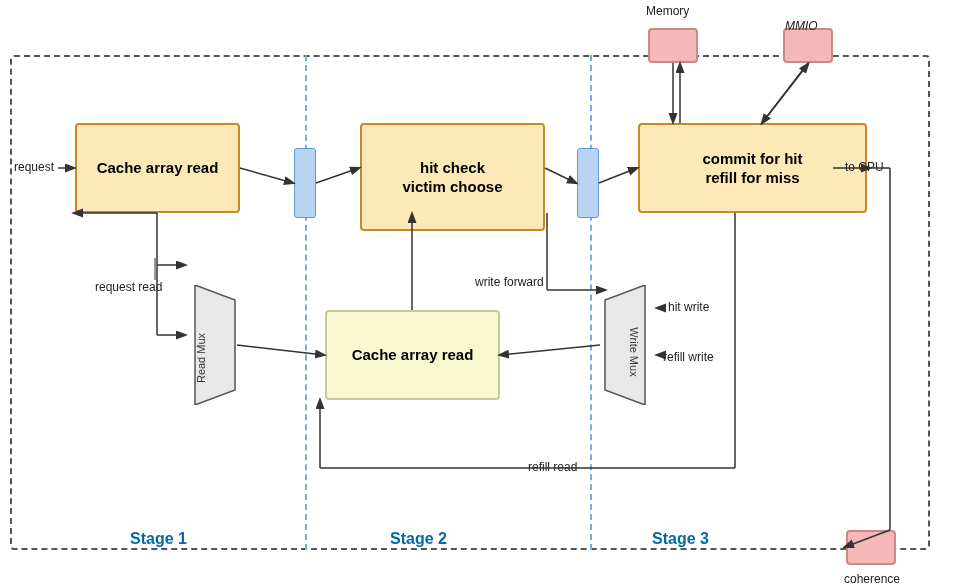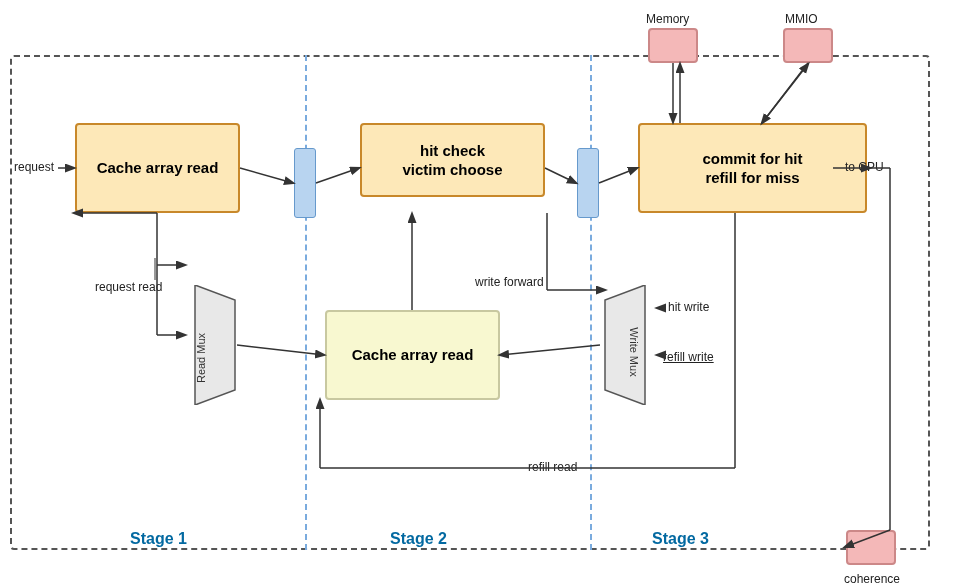--- a/index.html
+++ b/index.html
@@ -115,42 +115,42 @@
   <div class="dashed-line" style="left: 305px;"></div>
   <div class="dashed-line" style="left: 590px;"></div>
 
   <div class="stage-buf" style="left:294px; top:148px; width:22px; height:70px;"></div>
   <div class="stage-buf" style="left:577px; top:148px; width:22px; height:70px;"></div>
 
   <div class="box" style="left:75px; top:123px; width:165px; height:90px;">
     <span>Cache array read</span>
   </div>
 
-  <div class="box" style="left:360px; top:123px; width:185px; height:74px;">
+  <div class="box" style="left:360px; top:123px; width:185px; height:108px;">
     <span>hit check<br>victim choose</span>
   </div>
 
   <div class="box" style="left:638px; top:123px; width:229px; height:90px;">
     <span>commit for hit<br>refill for miss</span>
   </div>
 
   <div class="box-light" style="left:325px; top:310px; width:175px; height:90px;">
     <span>Cache array read</span>
   </div>
 
   <div class="box-pink" style="left:648px; top:28px; width:50px; height:35px;">
   </div>
   <div class="box-pink" style="left:783px; top:28px; width:50px; height:35px;">
   </div>
 
   <div class="box-pink" style="left:846px; top:530px; width:50px; height:35px;">
   </div>
 
-  <div class="label" style="left:646px; top:12px;text-align:right;">Memory</div>
-  <div class="label" style="left:785px; top:12px;">MMIO</div>
+  <div class="label" style="left:646px; top:4px;text-align:right;">Memory</div>
+  <div class="label" style="left:785px; top:19px;font-style:italic;">MMIO</div>
 
   <div class="label" style="left:844px; top:572px;">coherence</div>
 
   <div class="mux-container" style="left:185px; top:285px;">
     <svg class="mux-shape" width="55" height="120">
       <polygon points="10,0 50,15 50,105 10,120 10,0" fill="#e8e8e8" stroke="#555" stroke-width="1.5"></polygon>
       <text x="12" y="55" font-size="11" fill="#333" font-family="Arial" transform="rotate(-90,25,60)" text-anchor="middle">Read Mux</text>
     </svg>
   </div>
 
@@ -163,21 +163,21 @@
 
   <div class="stage-label" style="left:130px; top:530px;">Stage 1</div>
   <div class="stage-label" style="left:390px; top:530px;">Stage 2</div>
   <div class="stage-label" style="left:652px; top:530px;">Stage 3</div>
 
   <div class="label" style="left:14px; top:160px;">request</div>
   <div class="label" style="left:845px; top:160px;">to CPU</div>
   <div class="label" style="left:95px; top:280px;">request read</div>
   <div class="label" style="left:475px; top:275px;">write forward</div>
   <div class="label" style="left:668px; top:300px;">hit write</div>
-  <div class="label" style="left:663px; top:350px;text-decoration:underline;">refill write</div>
+  <div class="label" style="left:663px; top:350px;">refill write</div>
   <div class="label" style="left:480px; top:460px;margin-left:48px;">refill read</div>
 
   <svg class="arrows">
     <defs>
       <marker id="arr" markerWidth="8" markerHeight="8" refX="6" refY="3" orient="auto">
         <path d="M0,0 L0,6 L8,3 z" fill="#333"></path>
       </marker>
       <marker id="arr-up" markerWidth="8" markerHeight="8" refX="3" refY="6" orient="auto">
         <path d="M0,8 L6,8 L3,0 z" fill="#333"></path>
       </marker>

